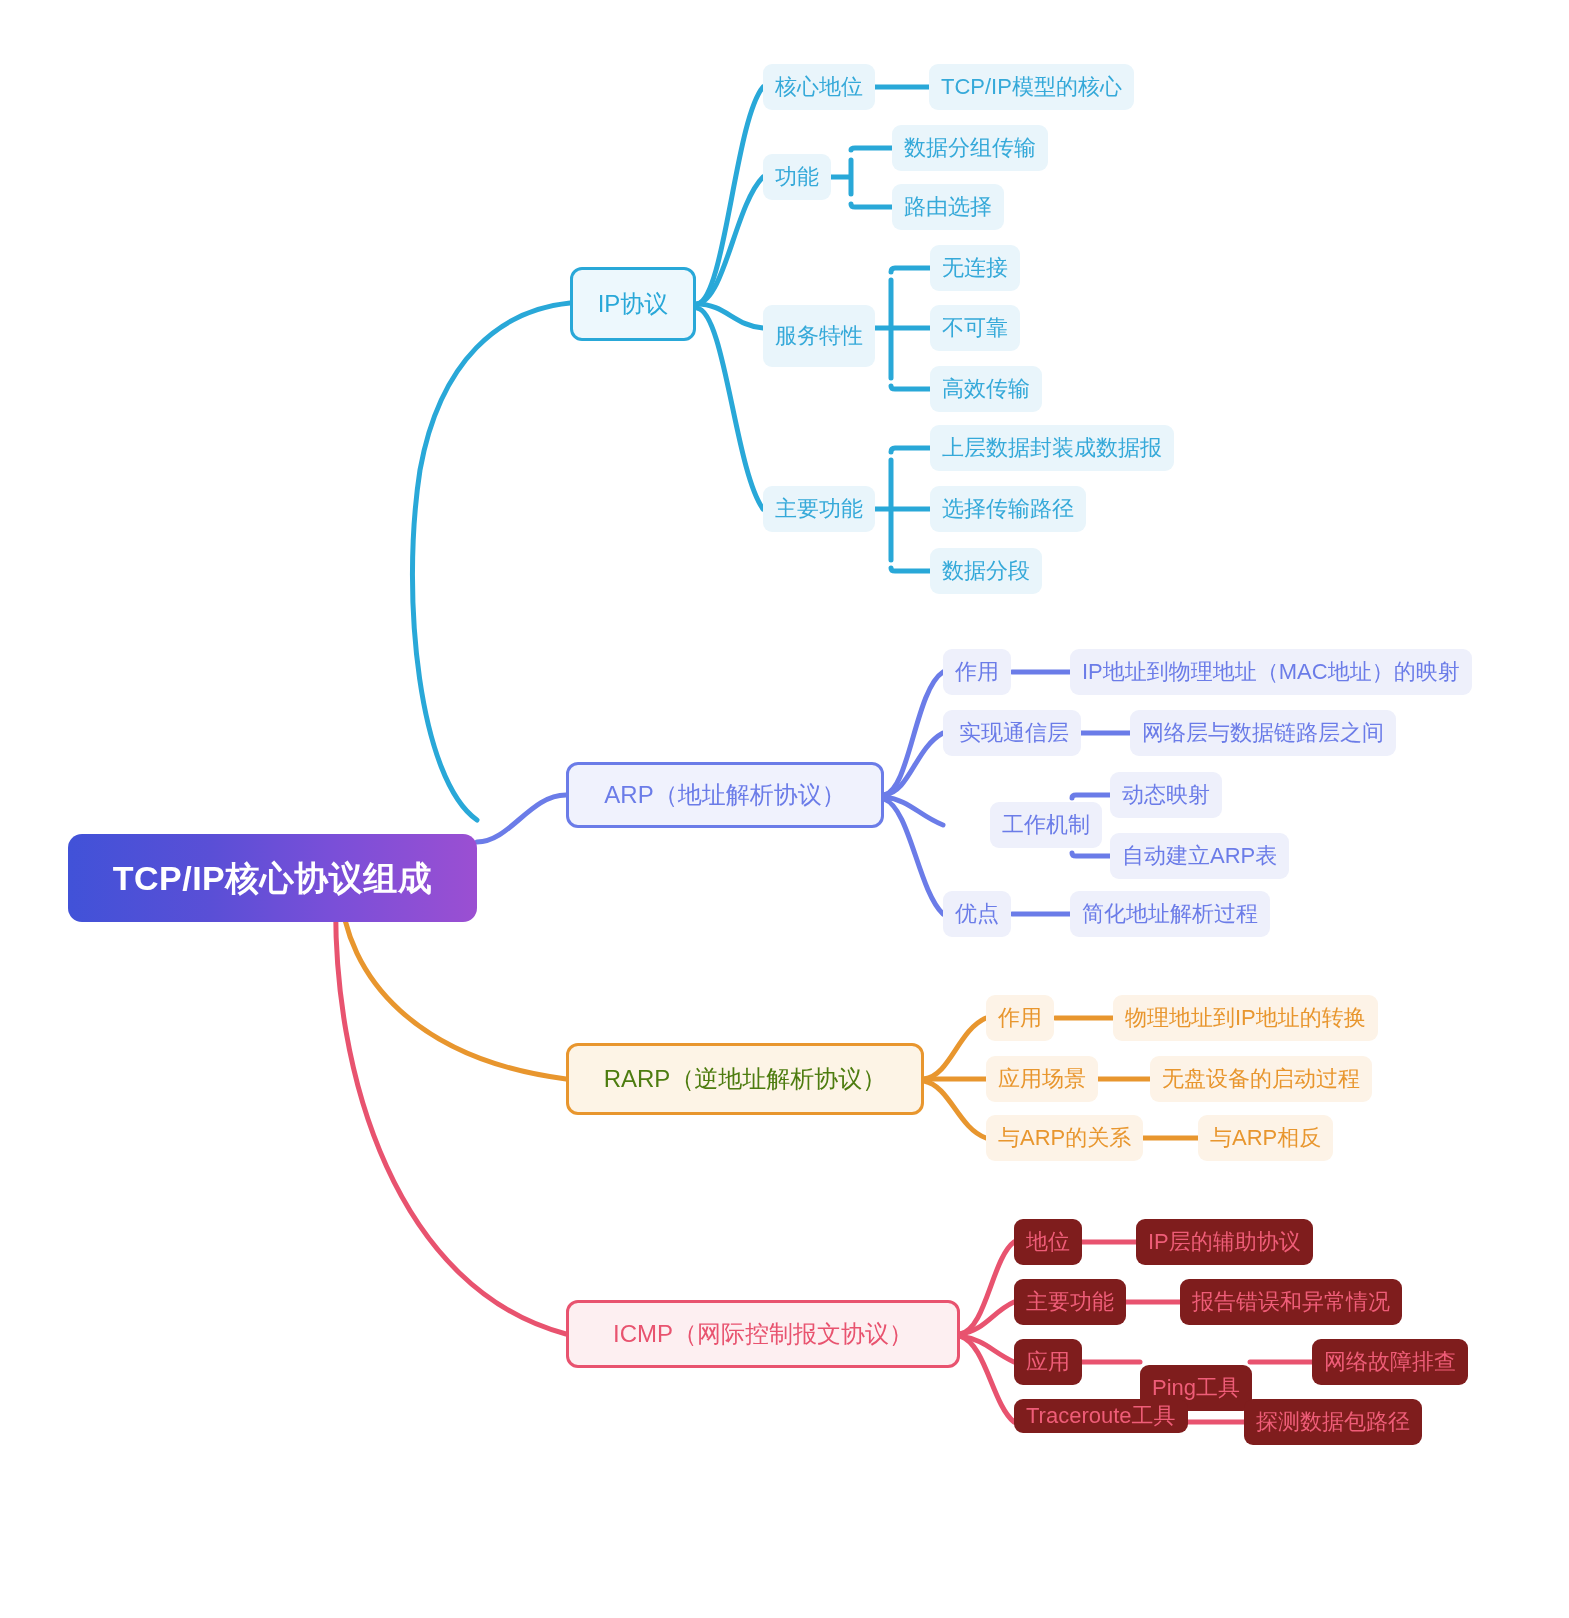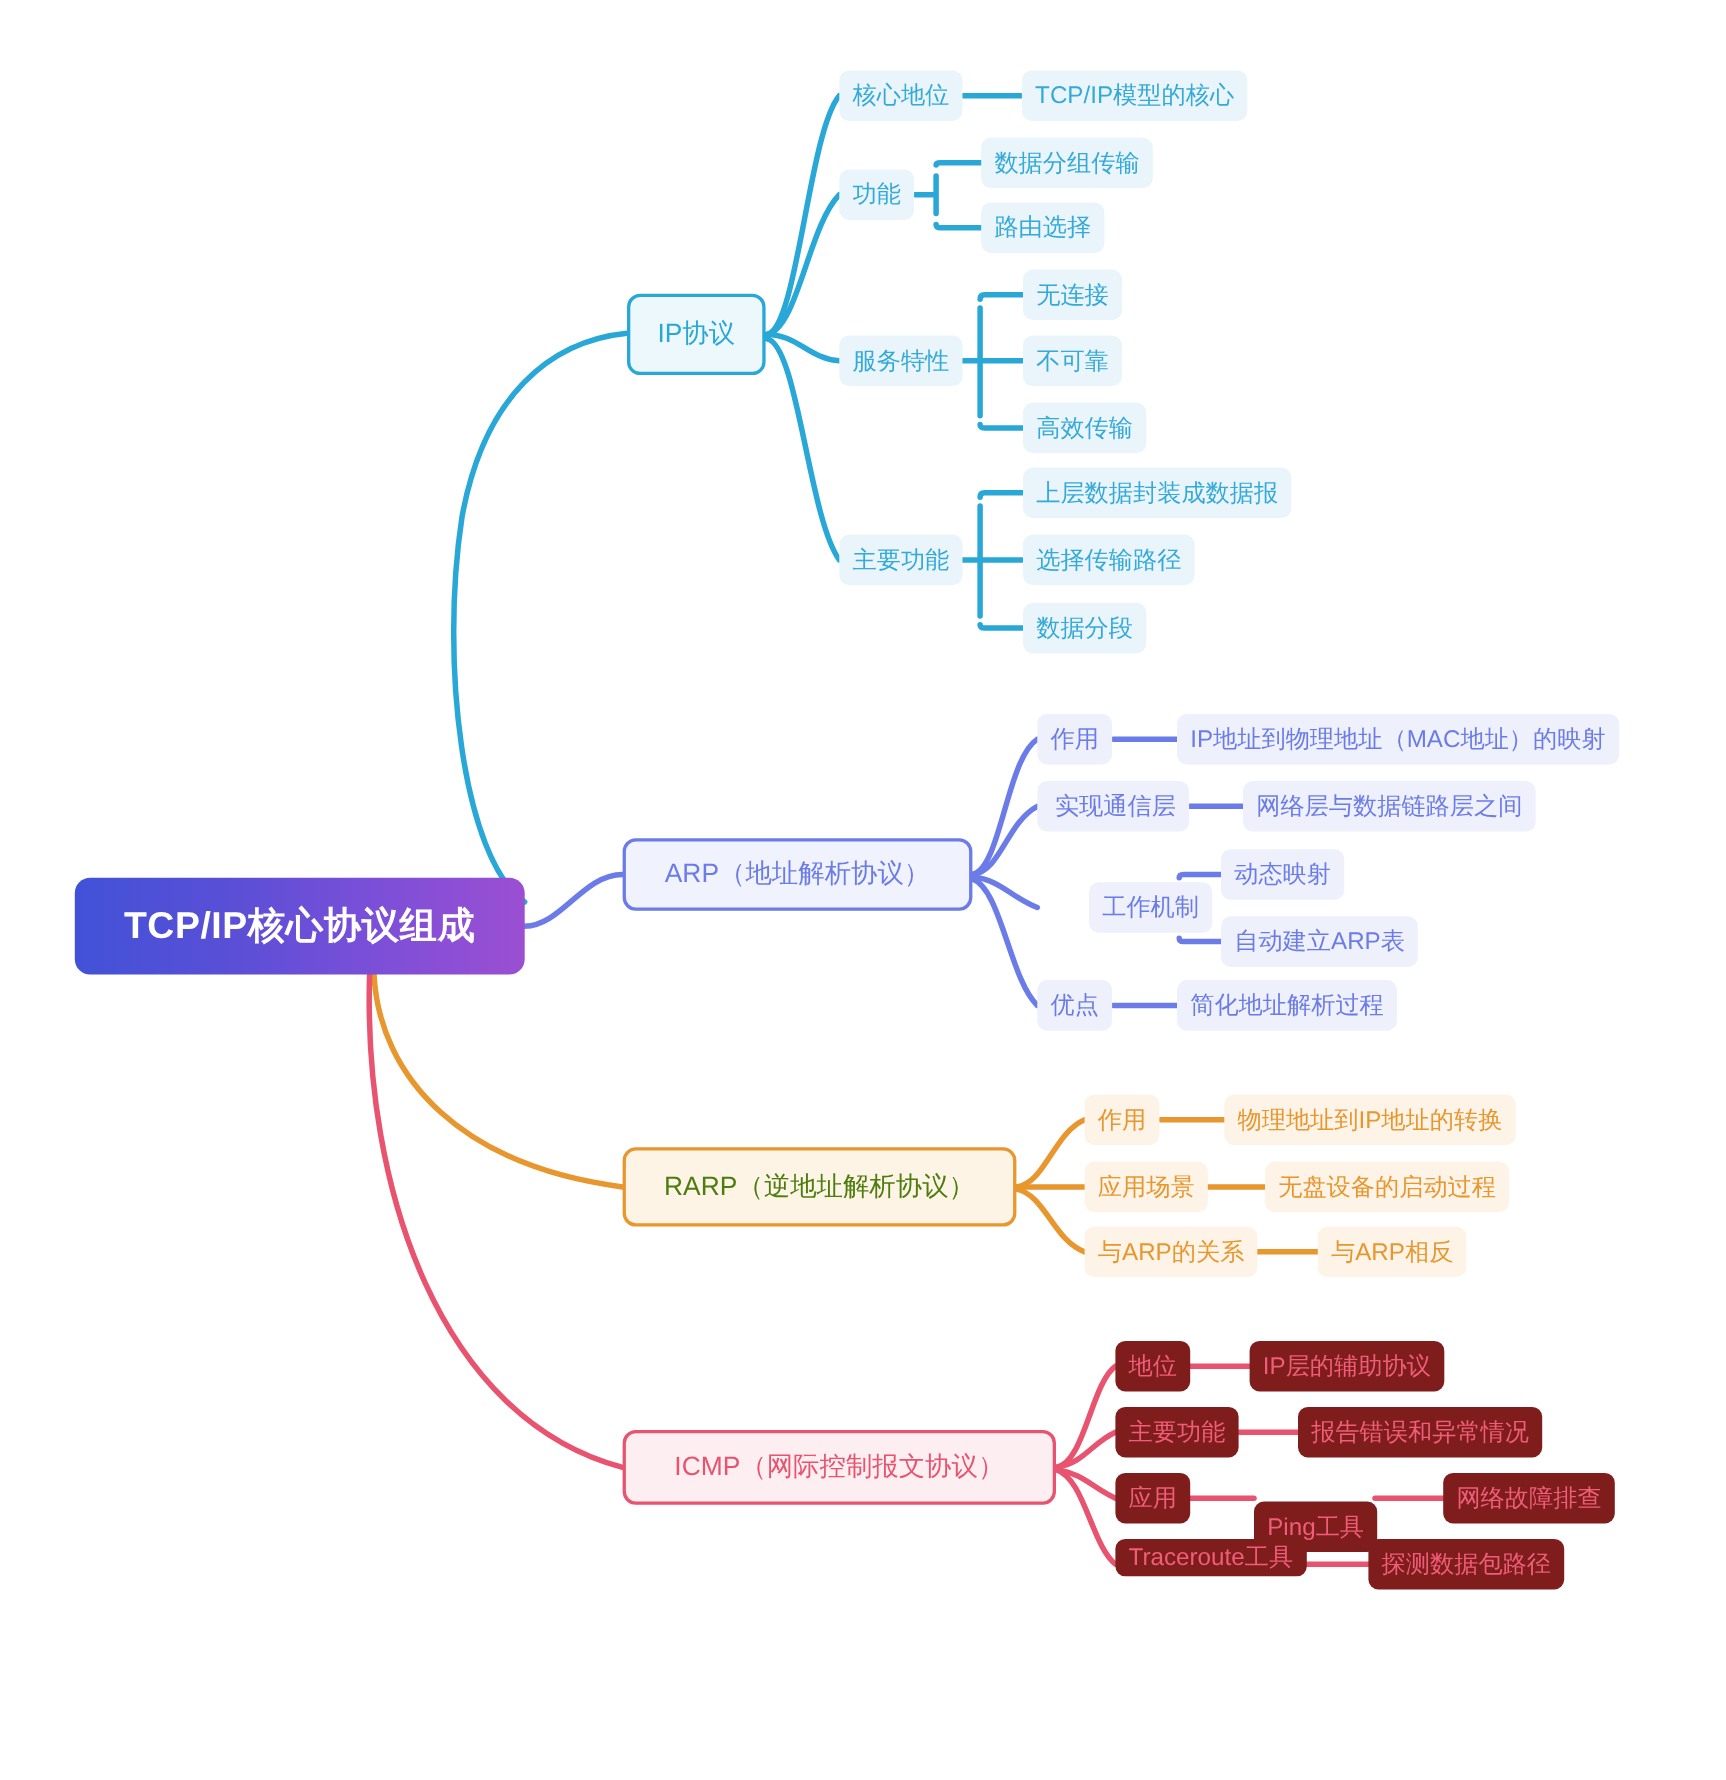--- a/index.html
+++ b/index.html
@@ -4,21 +4,21 @@
 <style>
   html,body{margin:0;padding:0;background:#ffffff;}
   body{width:1569px;height:1618px;position:relative;overflow:hidden;
        font-family:"Liberation Sans","DejaVu Sans",sans-serif;}
   #canvas{position:absolute;left:0;top:0;width:1569px;height:1618px;}
   svg#wires{position:absolute;left:0;top:0;width:1569px;height:1618px;pointer-events:none;}
   .node{position:absolute;box-sizing:border-box;display:flex;align-items:center;
         justify-content:center;white-space:nowrap;line-height:1;}
 
   
-  .root{left:68px;top:798px;width:409px;height:88px;border-radius:14px;
+  .root{left:68px;top:834px;width:409px;height:88px;border-radius:14px;
         background:linear-gradient(90deg,#4152d8 0%,#5a4fd6 35%,#7a4fd8 65%,#9b4fd2 100%);
         color:#ffffff;font-size:34px;font-weight:bold;letter-spacing:.5px;}
 
   
   .l1{border-radius:12px;border-width:3px;border-style:solid;font-size:24px;}
   .l1.ip{left:570px;top:267px;width:126px;height:74px;background:#edf8fd;border-color:#29a8d8;color:#29a8d8;}
   .l1.arp{left:566px;top:762px;width:318px;height:66px;background:#f0f2fd;border-color:#6b7ce8;color:#6b7ce8;}
   .l1.rarp{left:566px;top:1043px;width:358px;height:72px;background:#fdf4e6;border-color:#e8962e;color:#4d7c0f;}
   .l1.icmp{left:566px;top:1300px;width:394px;height:68px;background:#fdeff1;border-color:#e8536f;color:#e8536f;}
 
@@ -90,21 +90,21 @@
 
   <div class="node l1 ip">IP协议</div>
 
   <div class="node pill blue" style="left:763px;top:64px;height:46px;">核心地位</div>
   <div class="node pill blue" style="left:929px;top:64px;height:46px;">TCP/IP模型的核心</div>
 
   <div class="node pill blue" style="left:763px;top:154px;height:46px;">功能</div>
   <div class="node pill blue" style="left:892px;top:125px;height:46px;">数据分组传输</div>
   <div class="node pill blue" style="left:892px;top:184px;height:46px;">路由选择</div>
 
-  <div class="node pill blue" style="left:763px;top:305px;height:46px;">服务特性</div>
+  <div class="node pill blue" style="left:763px;top:305px;height:62px;">服务特性</div>
   <div class="node pill blue" style="left:930px;top:245px;height:46px;">无连接</div>
   <div class="node pill blue" style="left:930px;top:305px;height:46px;">不可靠</div>
   <div class="node pill blue" style="left:930px;top:366px;height:46px;">高效传输</div>
 
   <div class="node pill blue" style="left:763px;top:486px;height:46px;">主要功能</div>
   <div class="node pill blue" style="left:930px;top:425px;height:46px;">上层数据封装成数据报</div>
   <div class="node pill blue" style="left:930px;top:486px;height:46px;">选择传输路径</div>
   <div class="node pill blue" style="left:930px;top:548px;height:46px;">数据分段</div>
 
   <div class="node l1 arp">ARP（地址解析协议）</div>

